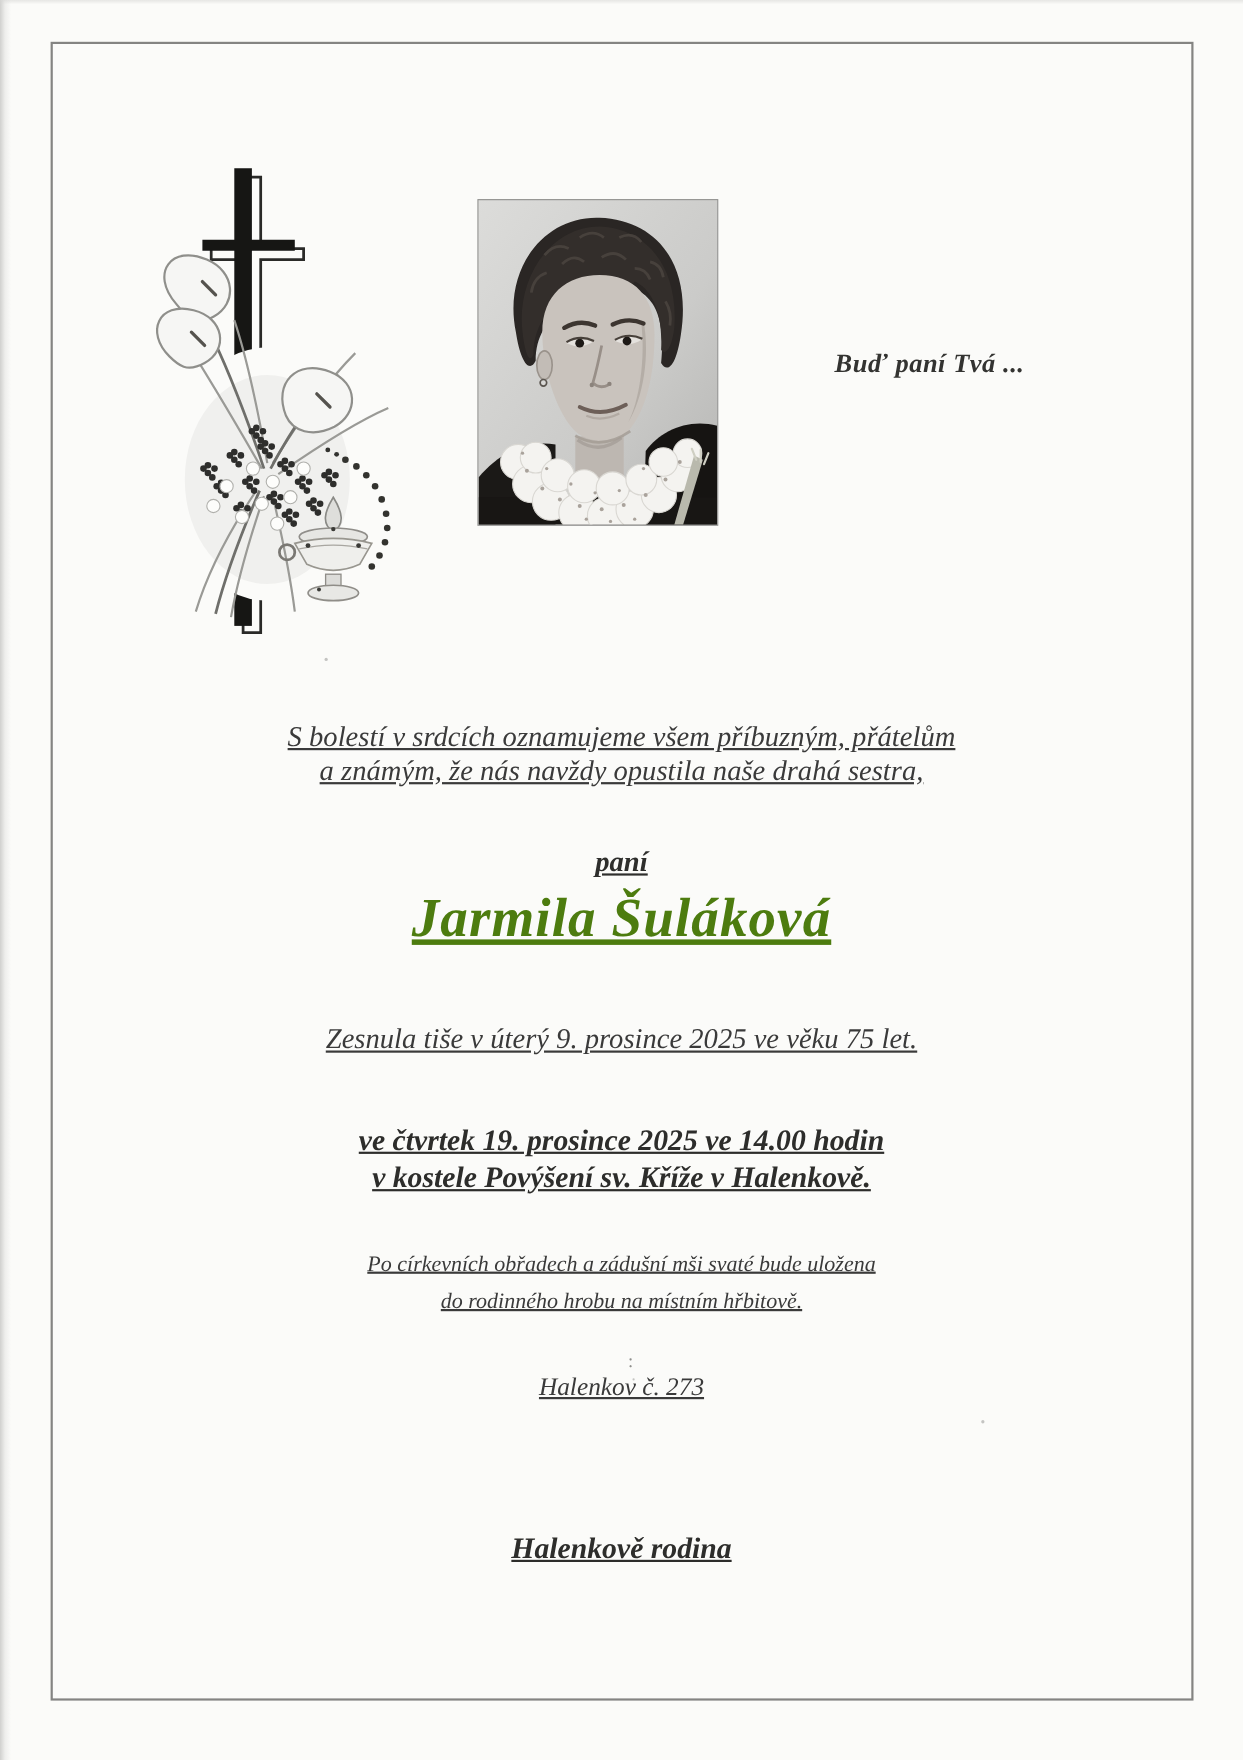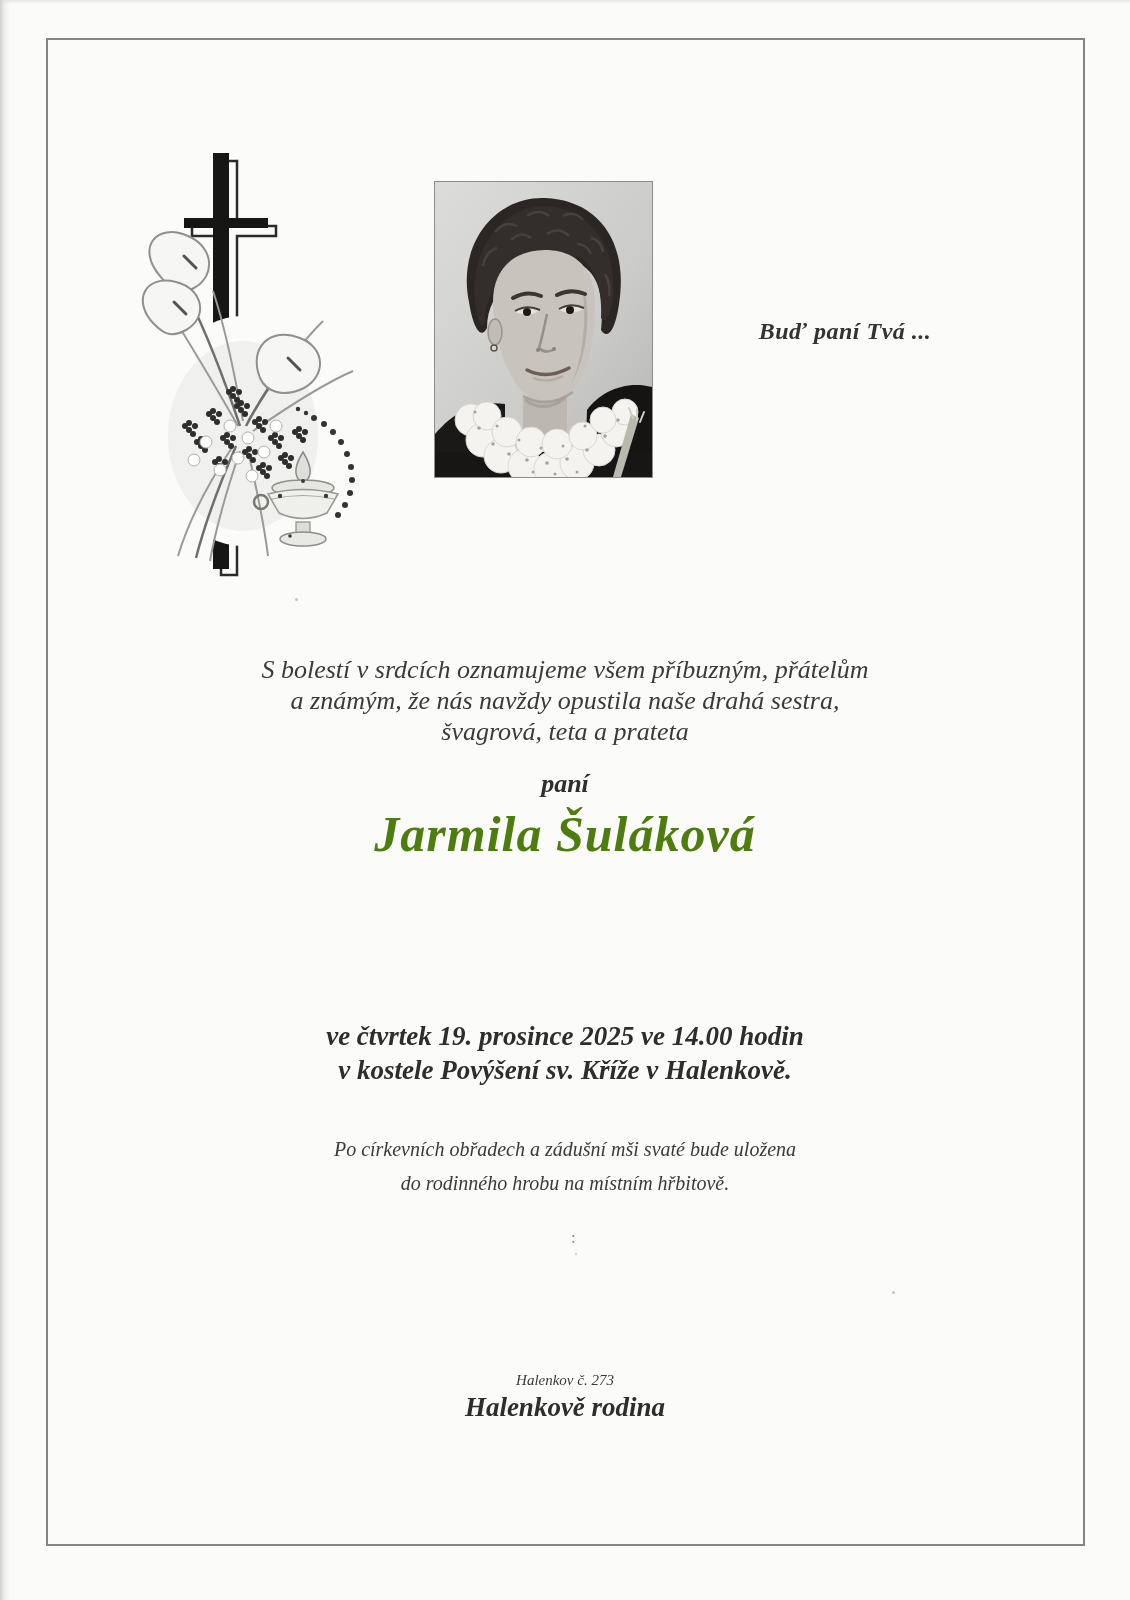--- a/index.html
+++ b/index.html
@@ -16,31 +16,31 @@
   
   .edge-left{position:absolute;left:0;top:0;bottom:0;width:10px;
     background:linear-gradient(to right,#c2c2c0,#e9e9e7 45%,rgba(251,251,249,0));opacity:.75;}
   .edge-top{position:absolute;left:0;top:0;right:0;height:4px;
     background:linear-gradient(to bottom,#d8d8d6,rgba(251,251,249,0));opacity:.6;}
   
   .frame{
     position:absolute;left:46px;top:38px;width:1039px;height:1508px;
     border:2px solid #848482;box-sizing:border-box;
   }
-  .txt{position:absolute;left:0;width:1130px;text-align:center;color:#3a3a3a;font-style:italic;}
+  .txt{position:absolute;left:0;width:1130px;text-align:center;color:#3a3a3a;font-style:italic;text-decoration:underline;}
   .txt .ln{display:block;}
   .quote{position:absolute;left:720px;top:318px;width:250px;text-align:center;
     font-style:italic;font-weight:bold;font-size:24px;color:#333331;letter-spacing:.5px;}
   .announce{top:654px;font-size:26px;line-height:31px;}
   .prefix{top:769px;font-size:26px;font-weight:bold;color:#2e2e2c;}
   .name{top:800px;font-size:50px;line-height:68px;font-weight:bold;color:#4d7c0f;letter-spacing:1px;}
   .death{top:930px;font-size:26px;}
   .farewell{top:1019px;font-size:27px;line-height:34px;font-weight:bold;color:#2d2d2b;}
   .burial{top:1132px;font-size:20px;line-height:34px;}
-  .address{top:1372px;font-size:15px;}
+  .address{top:1248px;font-size:23px;}
   .signature{top:1392px;font-size:27px;font-weight:bold;color:#2d2d2b;}
   .cross-art{position:absolute;left:118px;top:126px;width:284px;height:456px;}
   .portrait{position:absolute;left:435px;top:182px;width:217px;height:295px;
     outline:1px solid #8d8d8b;background:#cfcfcd;}
   .speck{position:absolute;border-radius:50%;background:#c4c4c2;}
   .artifact-colon{position:absolute;left:571px;top:1228px;font-size:17px;color:#8e8e8c;
     font-style:normal;letter-spacing:0;}
 </style>
 </head>
 <body>
@@ -254,27 +254,27 @@
         <path d="M202,238 L202,227"></path>
         <path d="M205,240 L209,230"></path>
     </g>
   </svg>
 
   <div class="quote">Buď paní Tvá ...</div>
 
   <div class="txt announce">
     <span class="ln">S bolestí v srdcích oznamujeme všem příbuzným, přátelům</span>
     <span class="ln">a známým, že nás navždy opustila naše drahá sestra,</span>
-    <span class="ln">švagrová, teta a prateta</span>
   </div>
 
   <div class="txt prefix">paní</div>
 
   <div class="txt name">Jarmila Šuláková</div>
 
+  <div class="txt death">Zesnula tiše v úterý 9. prosince 2025 ve věku 75 let.</div>
 
   <div class="txt farewell">
     <span class="ln">ve čtvrtek 19. prosince 2025 ve 14.00 hodin</span>
     <span class="ln">v kostele Povýšení sv. Kříže v Halenkově.</span>
   </div>
 
   <div class="txt burial">
     <span class="ln">Po církevních obřadech a zádušní mši svaté bude uložena</span>
     <span class="ln">do rodinného hrobu na místním hřbitově.</span>
   </div>

